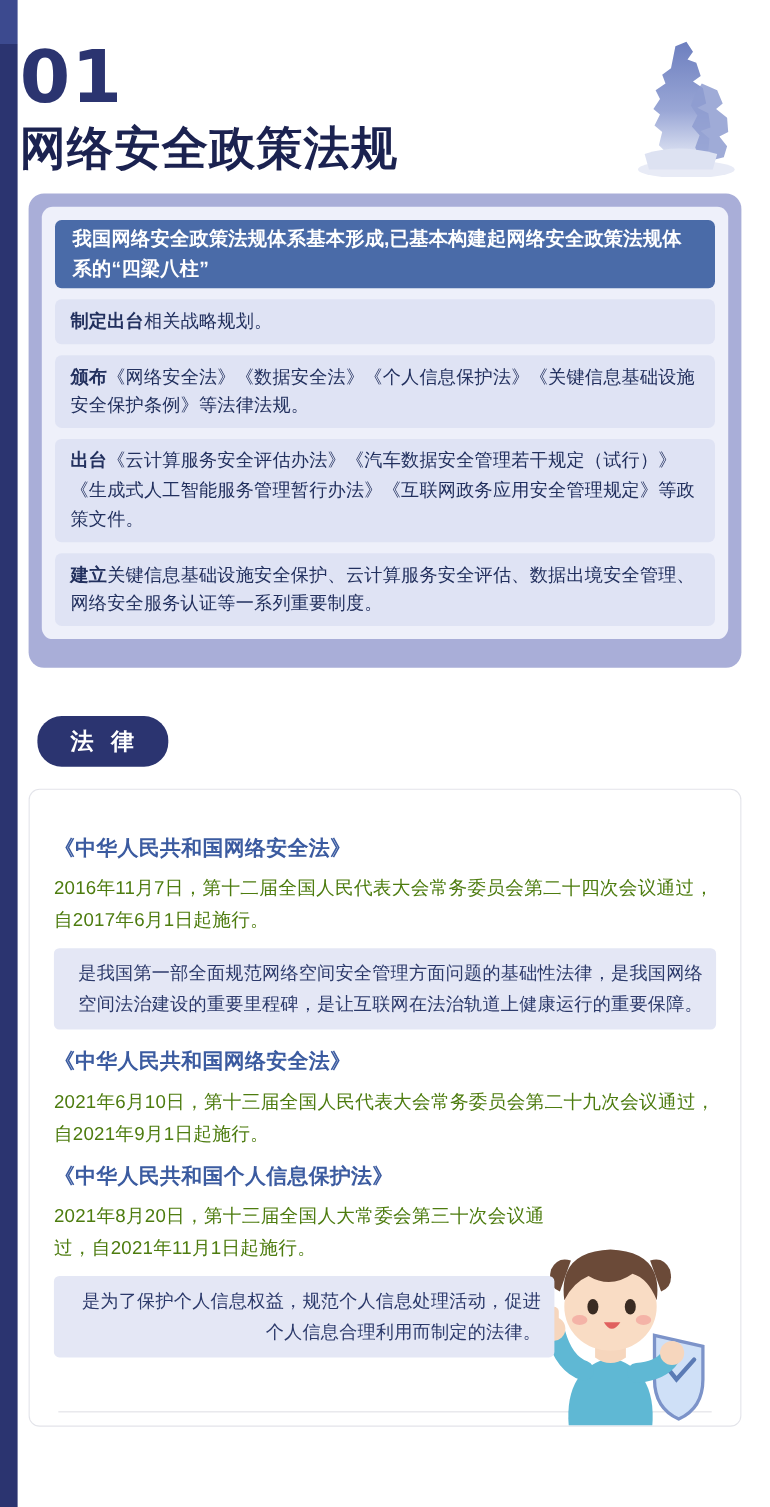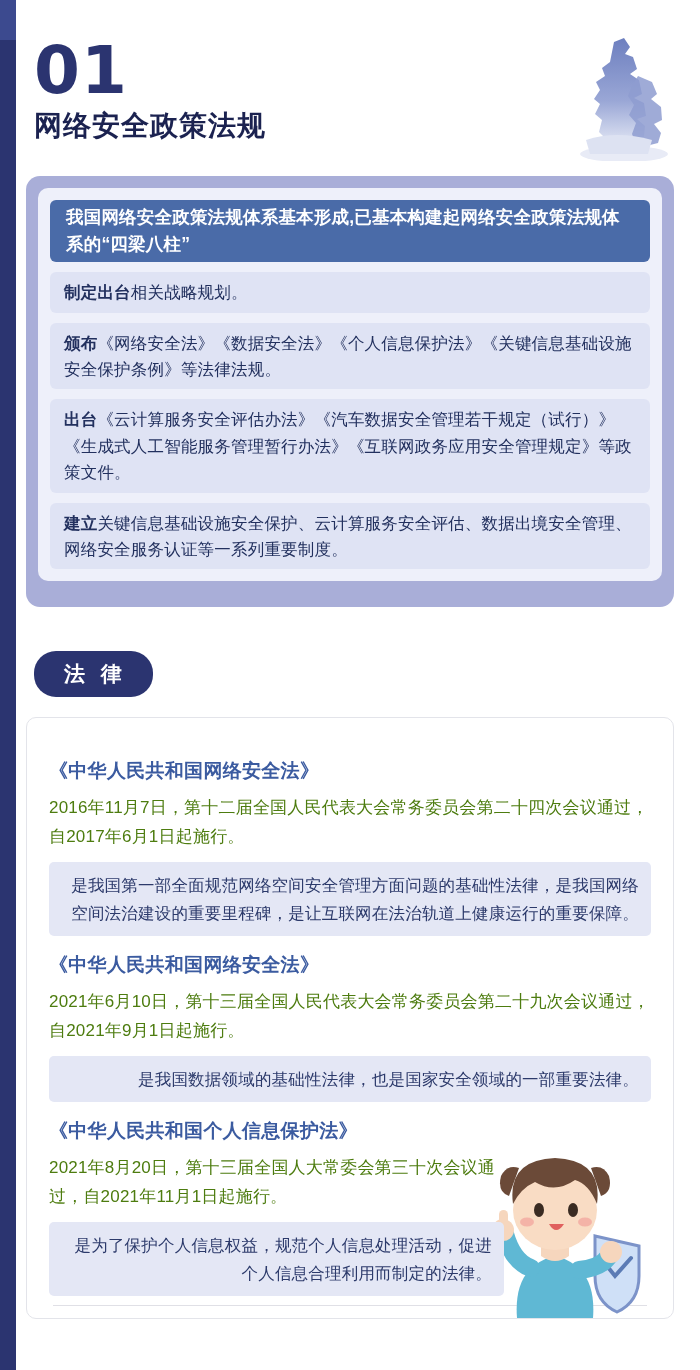--- a/index.html
+++ b/index.html
@@ -22,33 +22,33 @@
   .left-bar-main {
     position: absolute;
     left: 0; top: 40px;
     width: 16px; height: 1330px;
     background: #2b3470;
   }
 
   
   .header {
     position: relative;
-    padding: 40px 0 0 34px;
+    padding: 40px 0 0 18px;
     height: 170px;
   }
   .num-01 {
     font-size: 66px;
     font-weight: bold;
     color: #2b3470;
     letter-spacing: 1px;
     line-height: 0.95;
     font-family: "DejaVu Sans", sans-serif;
   }
   .header-title {
-    font-size: 28px;
+    font-size: 42px;
     font-weight: bold;
     color: #1b2250;
     letter-spacing: 1px;
     margin-top: 4px;
   }
   .header-deco {
     position: absolute;
     right: 18px; top: 36px;
     width: 130px; height: 125px;
   }
@@ -212,21 +212,20 @@
 
   <div class="block">
     <div class="law-title">《中华人民共和国网络安全法》</div>
     <div class="law-body">2016年11月7日，第十二届全国人民代表大会常务委员会第二十四次会议通过，自2017年6月1日起施行。</div>
     <div class="law-note">是我国第一部全面规范网络空间安全管理方面问题的基础性法律，是我国网络空间法治建设的重要里程碑，是让互联网在法治轨道上健康运行的重要保障。</div>
   </div>
 
   <div class="block">
     <div class="law-title">《中华人民共和国网络安全法》</div>
     <div class="law-body">2021年6月10日，第十三届全国人民代表大会常务委员会第二十九次会议通过，自2021年9月1日起施行。</div>
-    <div class="law-note">是我国数据领域的基础性法律，也是国家安全领域的一部重要法律。</div>
   </div>
 
   <div class="block block-3">
     <div class="law-title">《中华人民共和国个人信息保护法》</div>
     <div class="law-body">2021年8月20日，第十三届全国人大常委会第三十次会议通过，自2021年11月1日起施行。</div>
     <div class="law-note last">是为了保护个人信息权益，规范个人信息处理活动，促进个人信息合理利用而制定的法律。</div>
   </div>
 
   <div class="mascot">
     <svg width="220" height="200" viewBox="0 0 220 200">

